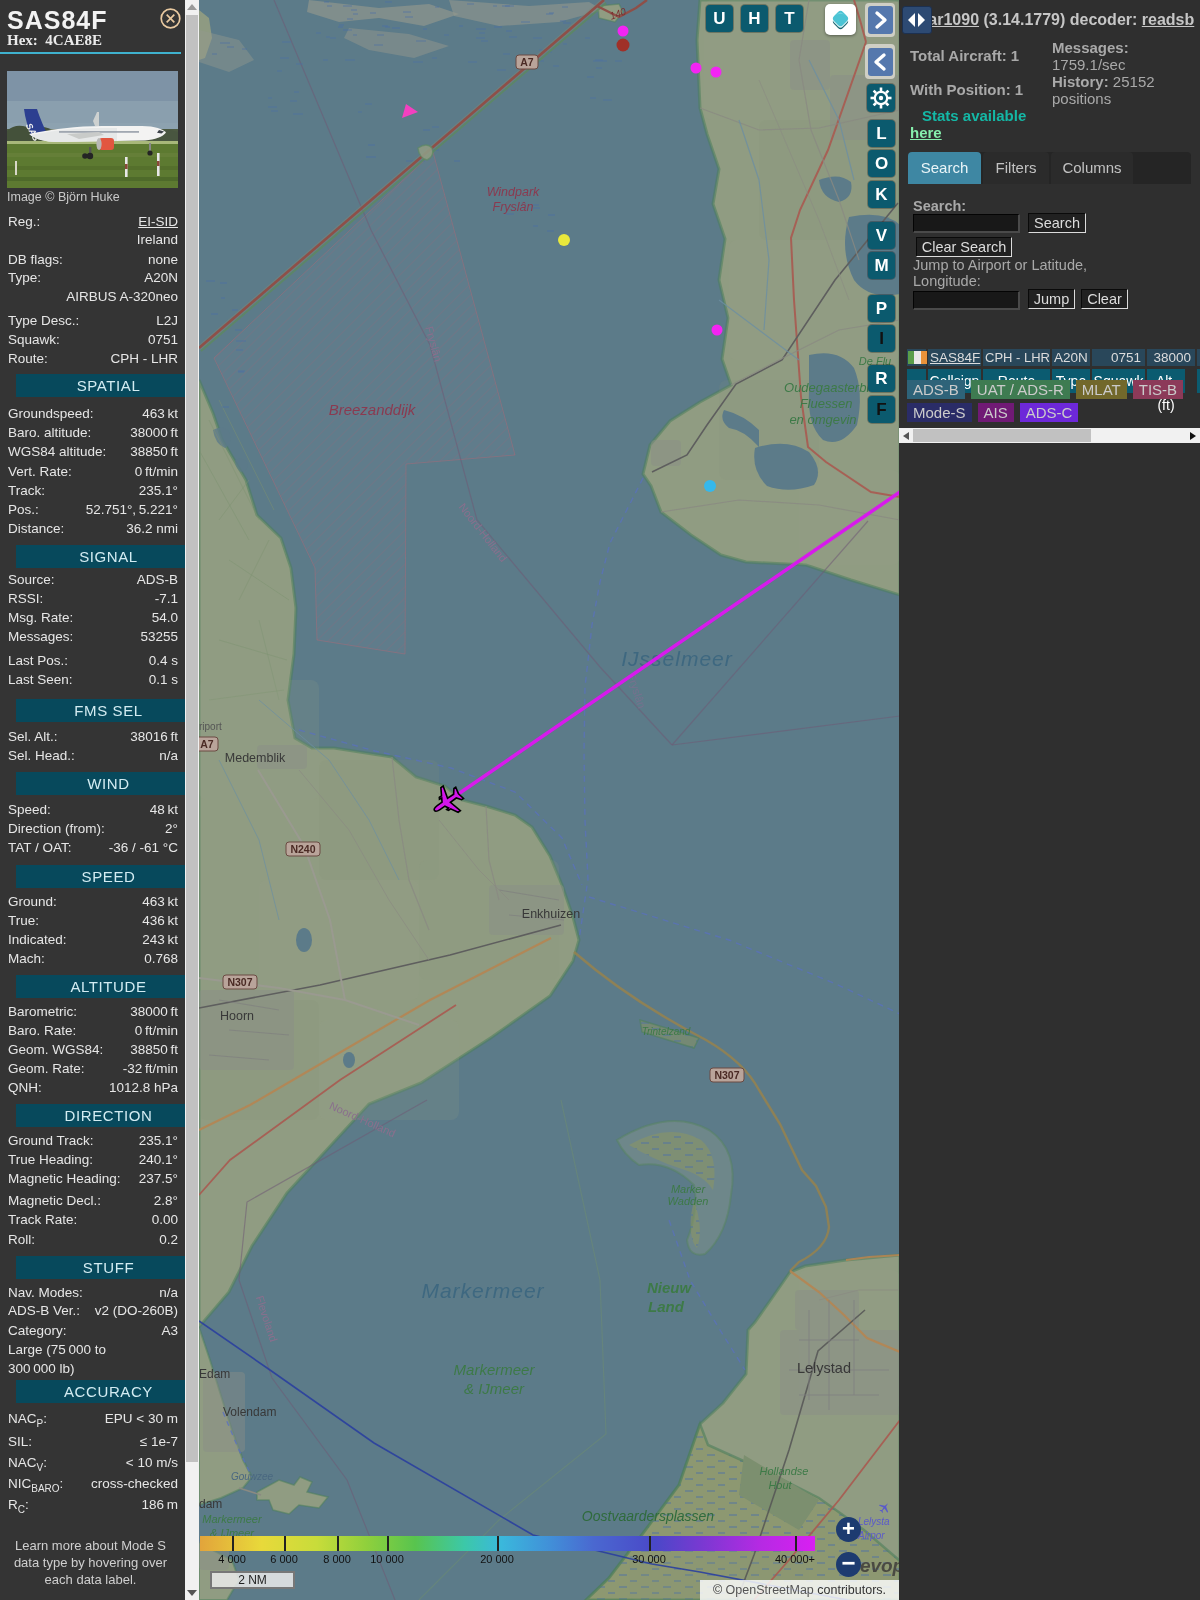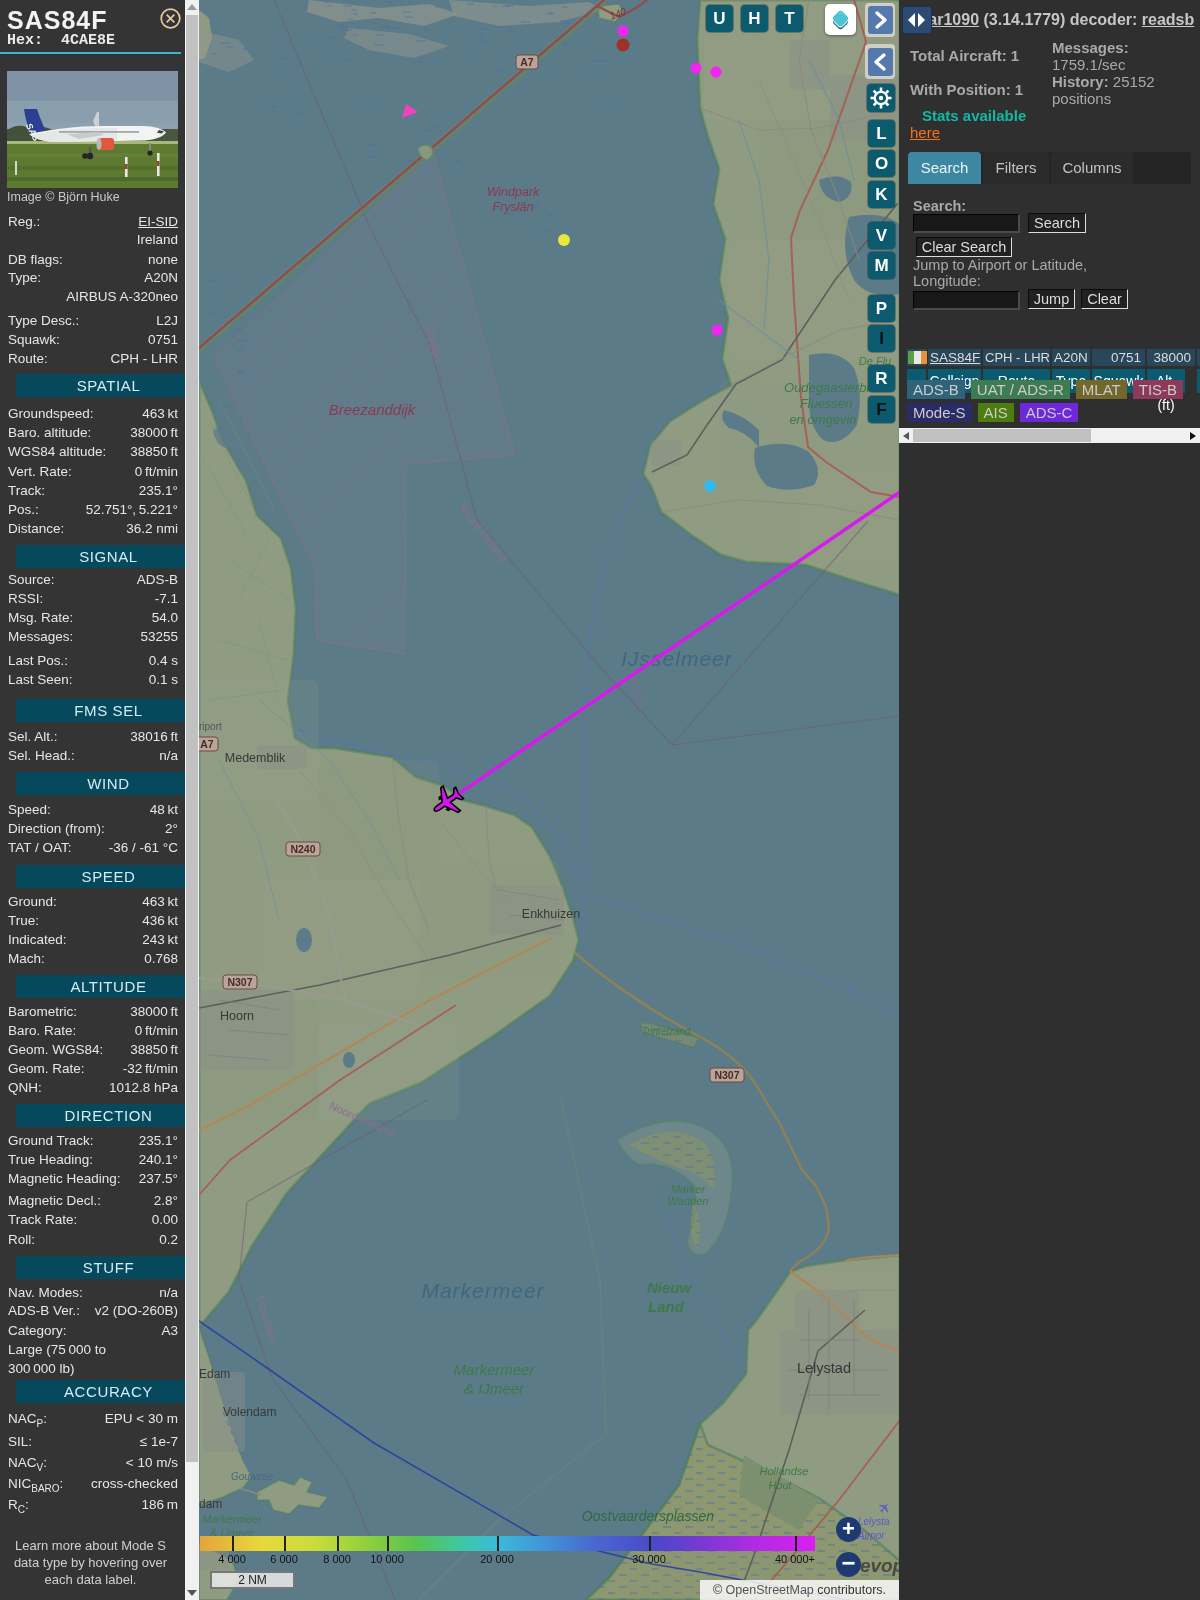--- a/index.html
+++ b/index.html
@@ -23,21 +23,21 @@
 .tdcell{position:absolute;background:#29475a;color:#dcdcdc;font-size:13.5px;height:17px;line-height:17px;white-space:nowrap;overflow:hidden;}
 </style></head><body>
 
 <div id="leftpanel">
 <div style="position:absolute;left:7px;top:6px;font-size:25px;font-weight:bold;color:#f2f2f2;letter-spacing:1px">SAS84F</div>
 <svg style="position:absolute;left:160px;top:8px" width="21" height="21">
 <circle cx="10.5" cy="10.5" r="9.3" fill="none" stroke="#e9c9a0" stroke-width="1.7"></circle>
 <line x1="6.7" y1="6.7" x2="14.3" y2="14.3" stroke="#e9c9a0" stroke-width="1.7"></line>
 <line x1="14.3" y1="6.7" x2="6.7" y2="14.3" stroke="#e9c9a0" stroke-width="1.7"></line>
     </svg>
-<div style="position:absolute;left:7px;top:32px;font-size:15px;font-weight:bold;font-family:Liberation Mono, monospace;color:#eaeaea">Hex:&nbsp;&nbsp;4CAE8E</div>
+<div style="position:absolute;left:7px;top:32px;font-size:15px;font-weight:bold;font-family:Liberation Serif, serif;color:#eaeaea">Hex:&nbsp;&nbsp;4CAE8E</div>
 <div style="position:absolute;left:0;top:52px;width:181px;height:2px;background:#3fb2ce"></div>
 <svg style="position:absolute;left:7px;top:71px" width="171" height="117" viewBox="0 0 171 117">
 <rect width="171" height="117" fill="#8598a8"></rect>
 <rect y="0" width="171" height="30" fill="#7e93a6"></rect>
 <rect y="30" width="171" height="34" fill="#8a9fae"></rect>
 <rect y="52" width="171" height="16" fill="#8da2b0"></rect>
 
 <rect x="0" y="58" width="171" height="14" fill="#4d5a42"></rect>
 <path d="M0,60 C8,52 18,55 26,58 C34,54 42,57 48,60 L48,72 0,72 Z" fill="#44513a"></path>
 <path d="M146,62 C154,56 164,59 171,61 L171,72 146,72 Z" fill="#495640"></path>
@@ -658,21 +658,21 @@
 <div style="position:absolute;left:24px;top:11px;font-size:16px;font-weight:bold;color:#c6c6c6;white-space:nowrap"><u>tar1090</u> (3.14.1779) decoder: <u>readsb</u></div>
 <div style="position:absolute;left:3px;top:6px;width:30px;height:28px;background:#2d4a73;border:1px solid #1c3050;border-radius:3px"><svg width="28" height="26" viewBox="0 0 28 26">
         <path d="M12,6 L5,13 12,20 Z" fill="#fff"></path>
         <path d="M15,6 L22,13 15,20 Z" fill="#fff"></path>
       </svg></div>
 <div style="position:absolute;left:11px;top:47px;font-size:15px;font-weight:bold;color:#a9a9a9">Total Aircraft: 1</div>
 <div style="position:absolute;left:153px;top:40px;font-size:15px;color:#a9a9a9;line-height:16.5px"><b>Messages:</b><br>1759.1/sec</div>
 <div style="position:absolute;left:11px;top:81px;font-size:15px;font-weight:bold;color:#a9a9a9">With Position: 1</div>
 <div style="position:absolute;left:153px;top:74px;font-size:15px;color:#a9a9a9;line-height:16.5px"><b>History:</b> 25152<br>positions</div>
 <div style="position:absolute;left:23px;top:107px;font-size:15px;font-weight:bold;color:#14b8a6">Stats available</div>
-<div style="position:absolute;left:11px;top:124px;font-size:15px;font-weight:normal;color:#f97316"><u>here</u></div>
+<div style="position:absolute;left:11px;top:124px;font-size:15px;font-weight:bold;color:#86efac"><u>here</u></div>
 <div style="position:absolute;left:9px;top:152px;width:283px;height:32px;background:#252525;border-radius:4px 4px 0 0"></div>
 <div style="position:absolute;left:9px;top:152px;width:73px;height:32px;background:#3e87a3;border-radius:4px 4px 0 0;color:#eaf5f8;text-align:center;font-size:15px;line-height:32px">Search</div>
 <div style="position:absolute;left:84px;top:152px;width:66px;height:32px;background:#2b2b2b;border-radius:4px 4px 0 0;color:#c2c2c2;text-align:center;font-size:15px;line-height:32px">Filters</div>
 <div style="position:absolute;left:152px;top:152px;width:82px;height:32px;background:#2b2b2b;border-radius:4px 4px 0 0;color:#c2c2c2;text-align:center;font-size:15px;line-height:32px">Columns</div>
 <div style="position:absolute;left:14px;top:198px;font-size:14.5px;font-weight:bold;color:#a9a9a9">Search:</div>
 <div class="rinput" style="left:14px;top:214px"></div>
 <div class="rbtn" style="left:129px;top:213px;width:58px;height:20px;line-height:18px">Search</div>
 <div class="rbtn" style="left:17px;top:237px;width:96px;height:20px;line-height:18px">Clear Search</div>
 <div style="position:absolute;left:14px;top:257px;font-size:14.5px;font-weight:normal;color:#a9a9a9;line-height:16px">Jump to Airport or Latitude,<br>Longitude:</div>
 <div class="rinput" style="left:14px;top:291px"></div>
@@ -693,18 +693,18 @@
 <div class="tdcell" style="left:248px;top:349px;width:48px;text-align:right;padding-right:4px">38000</div>
 <div class="tdcell" style="left:298px;top:349px;width:3px;text-align:left;padding-left:2px"></div>
 <div style="position:absolute;left:9px;top:351px;width:19px;height:13px;display:flex">
 <div style="flex:1;background:#5a9e4a"></div>
       <div style="flex:1;background:#e8e8e8"></div>
       <div style="flex:1;background:#e8923a"></div>
     </div>
 <div style="position:absolute;left:8px;top:380px;white-space:nowrap">
 <span class="tag" style="background:#2e6379">ADS-B</span><span class="tag" style="background:#3e7b51">UAT / ADS-R</span><span class="tag" style="background:#72682b">MLAT</span><span class="tag" style="background:#8c3a59">TIS-B</span></div>
 <div style="position:absolute;left:8px;top:403px;white-space:nowrap">
-<span class="tag" style="background:#2a2c67">Mode-S</span><span class="tag" style="background:#4d7c0f">AIS</span><span class="tag" style="background:#6d28d9">ADS-C</span></div>
+<span class="tag" style="background:#2a2c67">Mode-S</span><span class="tag" style="background:#701a75">AIS</span><span class="tag" style="background:#6d28d9">ADS-C</span></div>
 <div style="position:absolute;left:0;top:428px;width:301px;height:15px;background:#f1f1f1">
 <div style="position:absolute;left:14px;top:1px;width:178px;height:13px;background:#c1c1c1"></div>
 <div style="position:absolute;left:4px;top:3.5px;width:0;height:0;border-top:4.5px solid transparent;border-bottom:4.5px solid transparent;border-right:6px solid #555"></div>
 <div style="position:absolute;right:4px;top:3.5px;width:0;height:0;border-top:4.5px solid transparent;border-bottom:4.5px solid transparent;border-left:6px solid #111"></div>
 </div>
 </div>
 </body></html>

